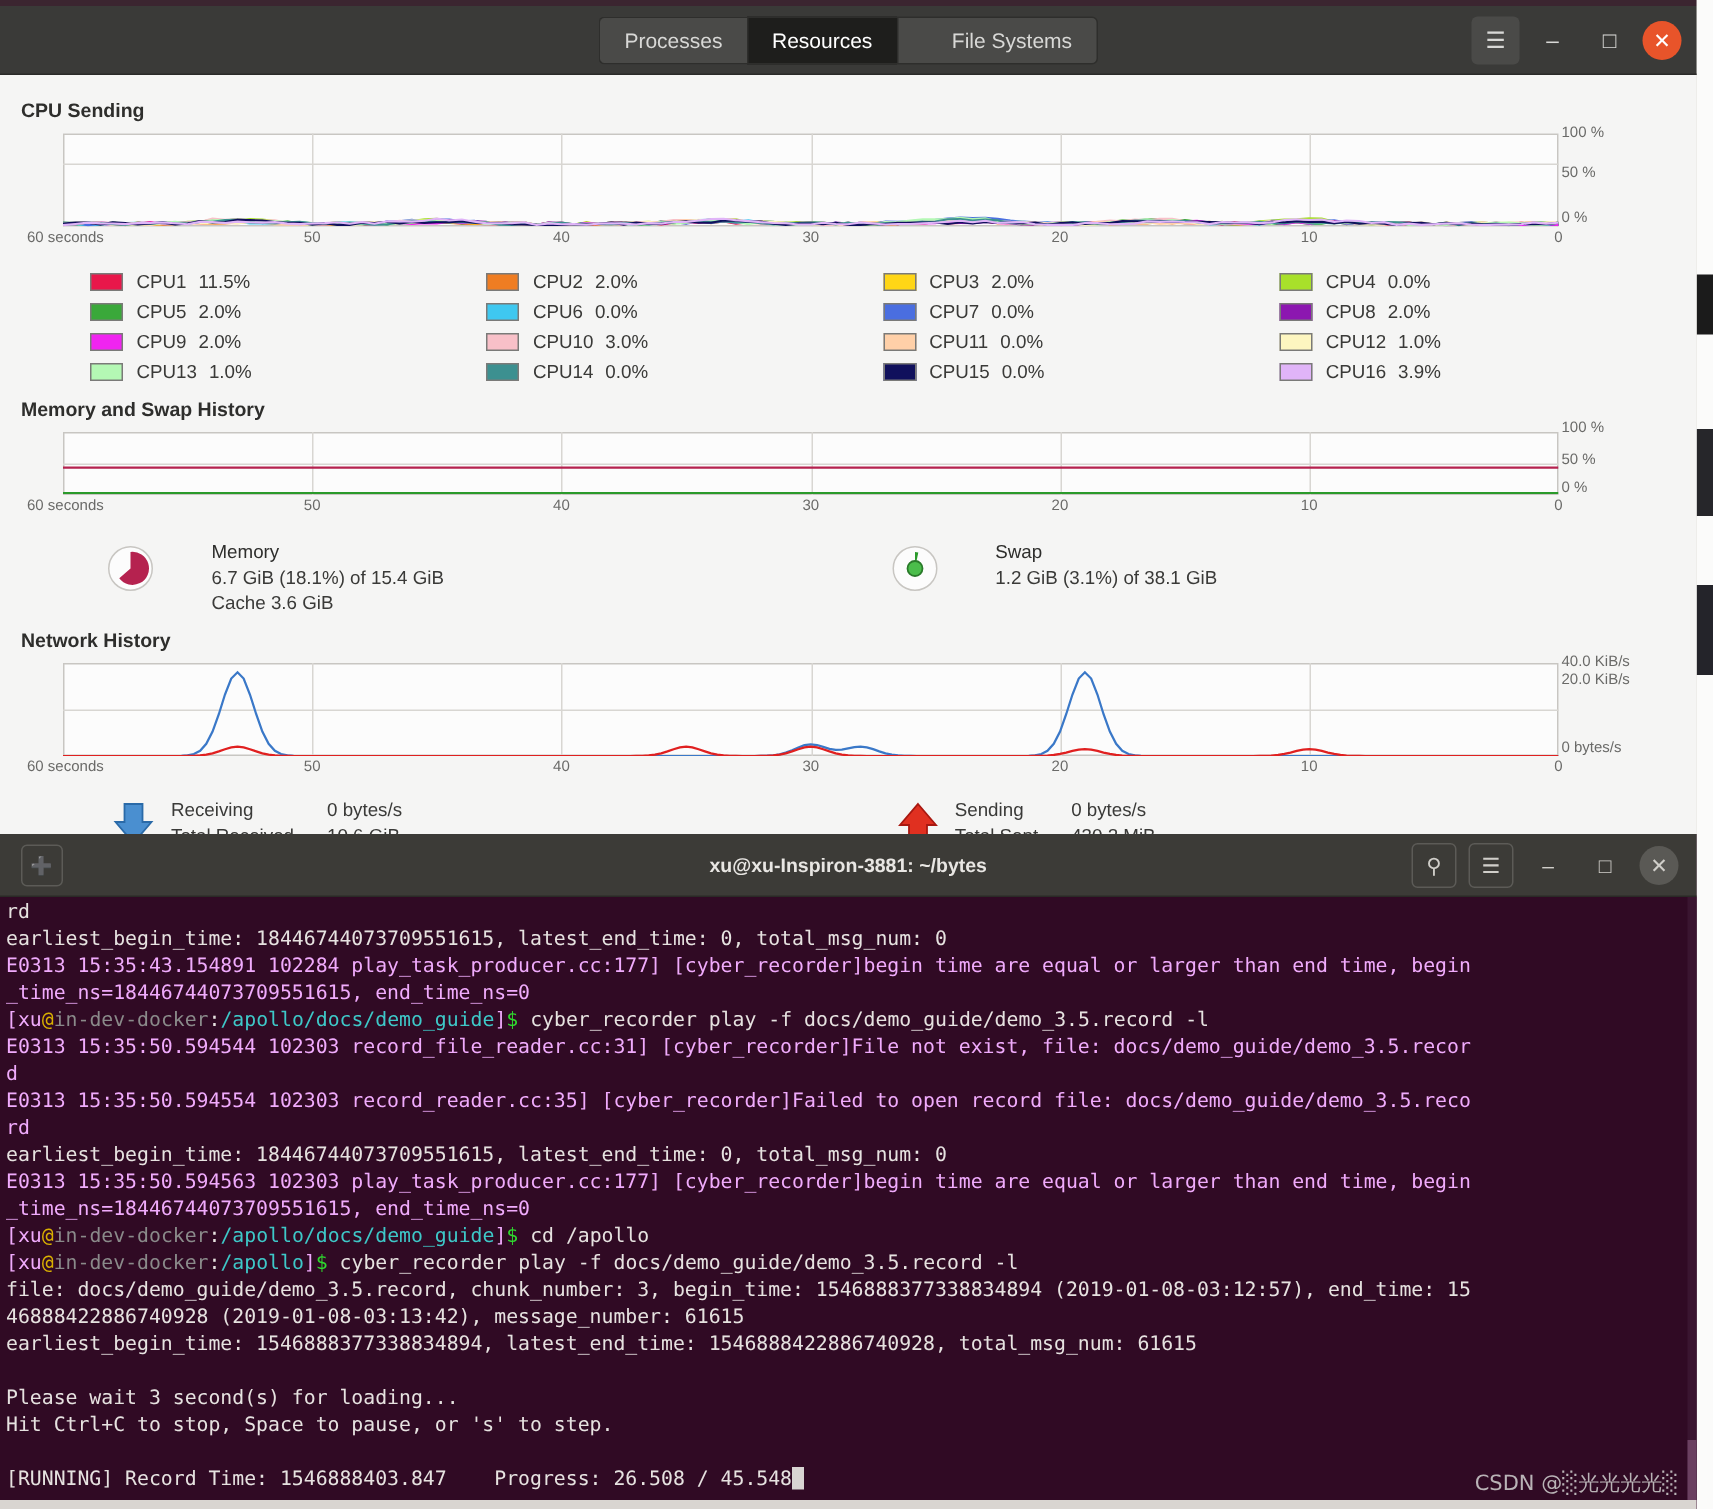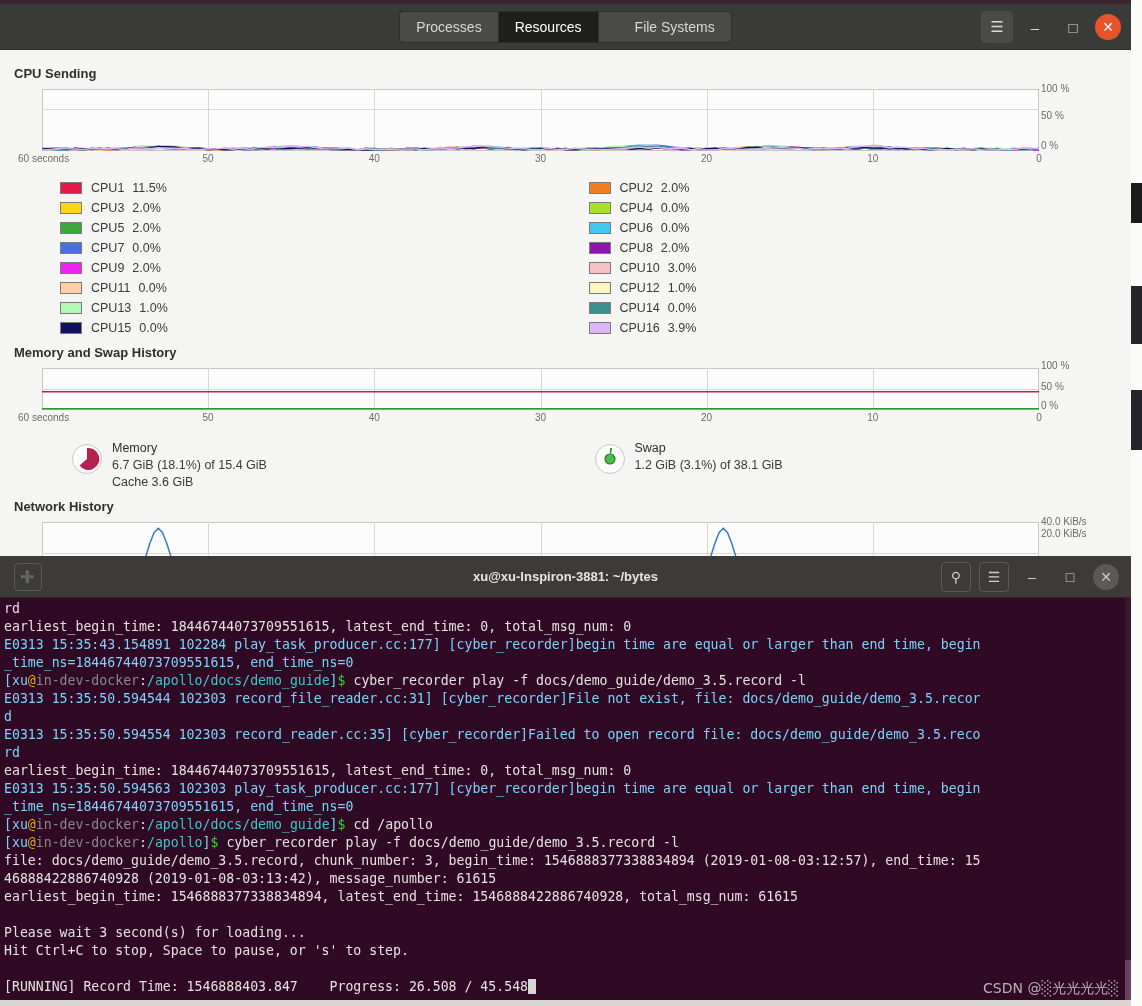--- a/index.html
+++ b/index.html
@@ -53,31 +53,31 @@
   .hgrid { position: absolute; left: 0; right: 0; height: 1px; background: #d8d6d2; }
   .ylabels { position: absolute; right: -76px; top: -6px; width: 74px; }
   .ylab { position: absolute; font-size: 10px; color: #6a6a68; white-space: nowrap; }
   .xaxis { position: relative; height: 18px; margin-left: 28px; margin-right: 78px; }
   .xlab { position: absolute; font-size: 10px; color: #6a6a68; transform: translateX(-50%); top: 2px; }
   .xlab.first { transform: none; left: -24px; }
 
   svg.trace { position: absolute; inset: 0; width: 100%; height: 100%; display: block; }
 
   
-  .legend { display: grid; grid-template-columns: repeat(2, 1fr); gap: 2px 0; margin: 10px 0 0 46px; }
+  .legend { display: grid; grid-template-columns: repeat(4, 1fr); gap: 2px 0; margin: 10px 0 0 46px; }
   .leg-item { display: flex; align-items: center; font-size: 12.5px; color: #3a3a38; height: 18px; }
   .swatch { width: 22px; height: 12px; border: 1px solid #7a7a78; margin-right: 9px; flex: none; }
   .leg-name { margin-right: 8px; }
 
   
   .mem-row { display: flex; margin: 12px 0 0 58px; }
   .mem-col { display: flex; width: 540px; }
   .dial { width: 30px; height: 30px; border-radius: 50%; border: 1px solid #c8c6c2; background: #fcfcfc;
           margin-right: 10px; flex: none; position: relative; margin-top: 4px; }
-  .mem-txt { font-size: 12.5px; color: #3a3a38; line-height: 17px; }
+  .mem-txt { font-size: 12.5px; color: #3a3a38; line-height: 17px; margin-left: 29px; }
   .mem-txt .hd { color: #2e2e2c; }
 
   
   .net-row { display: flex; margin: 10px 0 0 58px; }
   .net-col { display: flex; width: 540px; }
   .arrow { width: 34px; height: 34px; margin-right: 8px; flex: none; }
   .net-txt { font-size: 12.5px; color: #3a3a38; line-height: 17px; display: grid;
              grid-template-columns: auto auto; column-gap: 22px; }
 
   
@@ -99,21 +99,21 @@
   .tr-btn.close { background: #5a5955; border-radius: 50%; width: 26px; height: 26px; }
 
   .term-body {
     position: absolute; left: 0; top: 42px; width: 1131px; height: 408px;
     background: #300a24; padding: 2px 4px 0 4px;
     font-family: "DejaVu Sans Mono", monospace; font-size: 13.2px; line-height: 18px;
     white-space: pre; overflow: hidden;
   }
   .term-body .ln { height: 18px; }
   .c-white { color: #e6e2e0; }
-  .c-red   { color: #7dd3fc; }
+  .c-red   { color: #f0abfc; }
   .c-green { color: #2fd82f; }
   .c-gray  { color: #8a8a8a; }
   .c-teal  { color: #3ec8c8; }
   .c-yellow{ color: #d9b000; }
   .cursor { display: inline-block; width: 8px; height: 15px; background: #d8d4d2;
             vertical-align: -3px; }
   .watermark { position: absolute; right: 12px; bottom: 8px; font-size: 14px;
                color: #b9b3b6; font-family: "DejaVu Sans", sans-serif; }
   .term-scroll { position: absolute; right: 0; top: 42px; width: 6px; height: 408px; background: #3a1530; }
   .term-scroll-thumb { position: absolute; right: 0; bottom: 0; width: 6px; height: 46px; background: #6a4060; }

